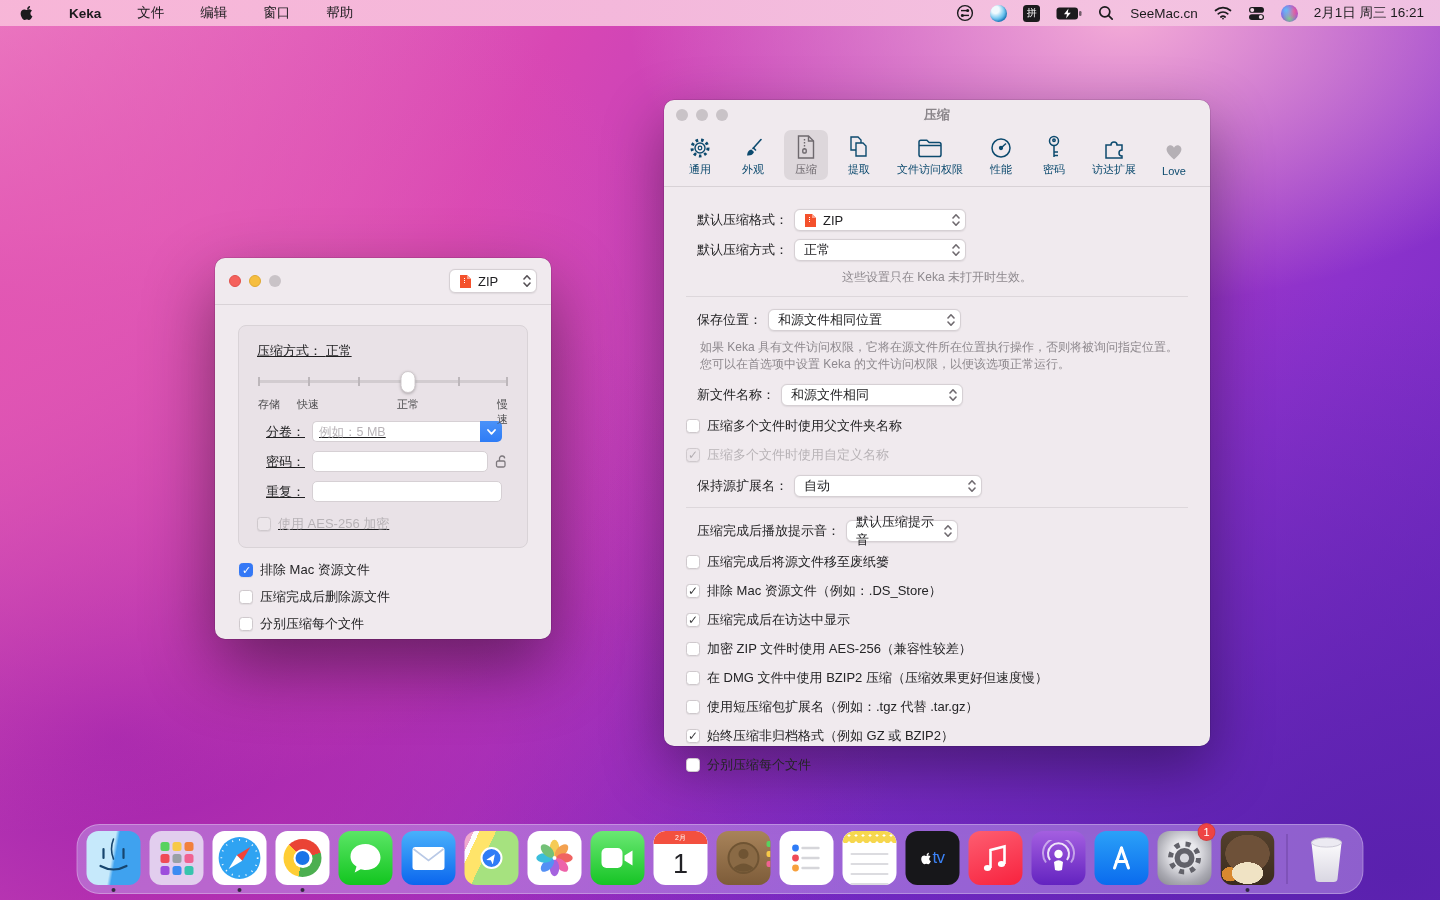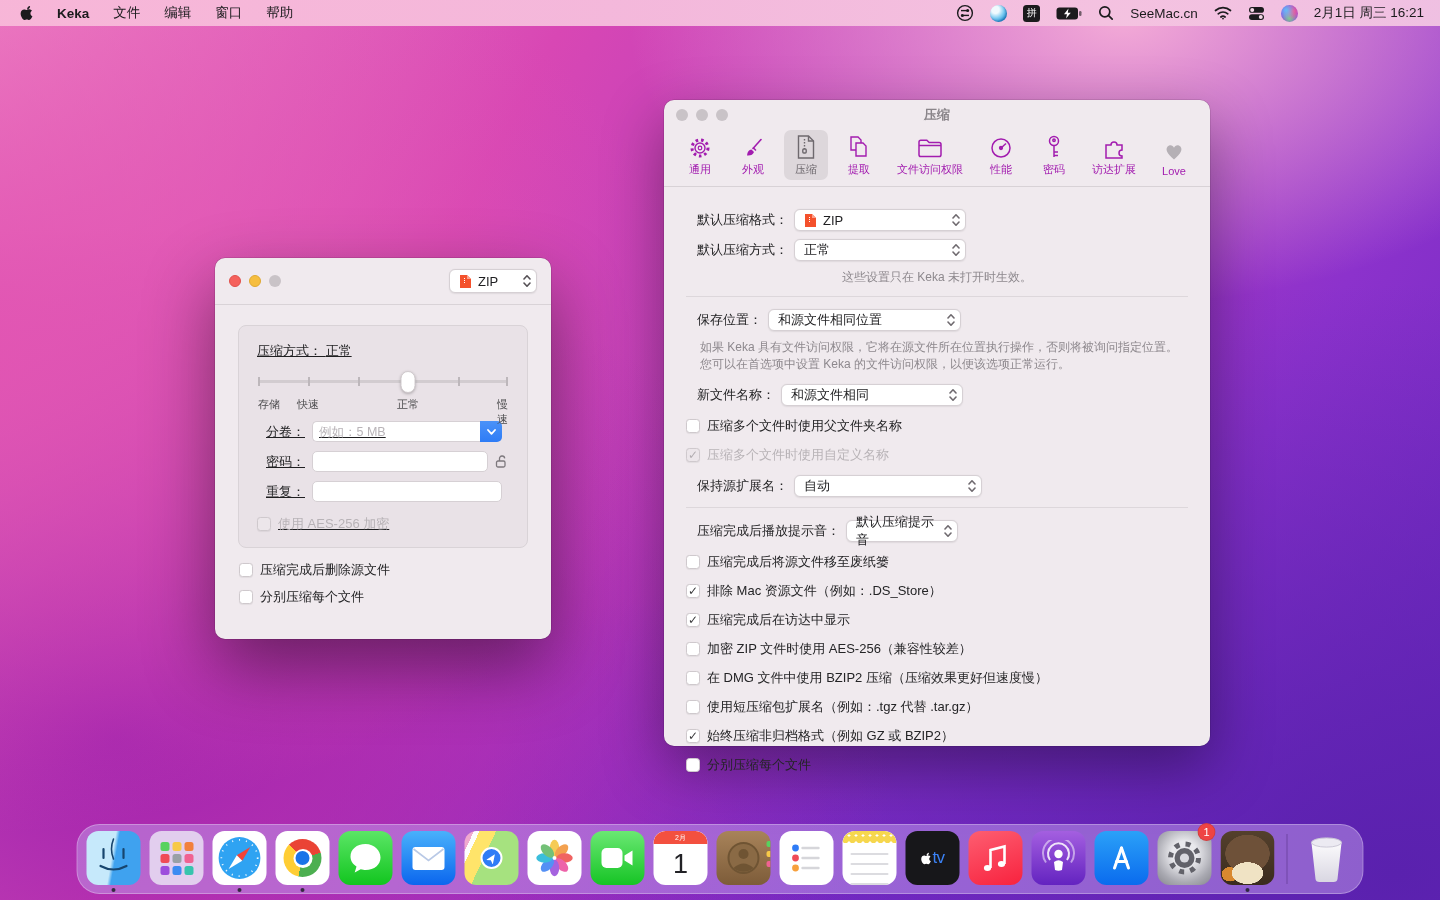--- a/index.html
+++ b/index.html
@@ -20,21 +20,21 @@
       radial-gradient(1100px 700px at 60% 110%, #7b2bd0 0%, rgba(123,43,208,0) 60%),
       linear-gradient(118deg,#ef87c6 0%,#d847b4 30%,#b23bc0 55%,#8c32cc 78%,#6b28c0 100%);
   }
   
   .menubar {
     position:absolute; top:0; left:0; right:0; height:26px;
     background:linear-gradient(90deg, rgba(248,186,217,.94), rgba(243,198,227,.94));
     display:flex; align-items:center; padding:0 16px 0 20px;
     font-size:13.5px; color:#1b1b1d;
   }
-  .menubar .left { display:flex; align-items:center; gap:24px; }
+  .menubar .left { display:flex; align-items:center; gap:36px; }
   .menubar .appname { font-weight:bold; }
   .menubar .right { margin-left:auto; display:flex; align-items:center; gap:16px; }
   .mb-ic { display:flex; align-items:center; }
   .pinyin {
     width:17px; height:17px; background:#1b1b1d; color:#fff; border-radius:3.5px;
     font-size:10px; display:flex; align-items:center; justify-content:center;
   }
   .sphere {
     width:17px; height:17px; border-radius:50%;
     background:radial-gradient(circle at 32% 28%, #f0fafe 0 22%, #7ecdf2 50%, #1287cf 85%);
@@ -61,21 +61,21 @@
   .prefs { left:664px; top:100px; width:546px; height:646px; }
   .p-titlebar { position:relative; height:28px; }
   .p-titlebar .tls { position:absolute; left:12px; top:9px; display:flex; gap:8px; }
   .p-title { text-align:center; line-height:30px; font-size:13px; font-weight:bold; color:#8a858a; }
   .p-toolbar {
     display:flex; justify-content:space-between; align-items:flex-end;
     padding:2px 14px 6px; border-bottom:1px solid #d8d2d6;
   }
   .titem {
     display:flex; flex-direction:column; align-items:center; gap:2px;
-    padding:4px 7px 3px; border-radius:7px; color:#a21caf; min-width:44px;
+    padding:4px 7px 3px; border-radius:7px; color:#0c4a6e; min-width:44px;
   }
   .titem .tlabel { font-size:11px; }
   .titem.selected { background:#ddd7db; color:#6e696e; }
   .ticon { height:26px; display:flex; align-items:flex-end; }
   .p-content { padding:14px 22px 0; font-size:13px; }
   .frow { display:flex; align-items:center; gap:6px; margin:8px 0; }
   .flabel { color:#242426;padding-left:11px; }
   .popup {
     height:22px; background:#fff; border:1px solid #d6d0d4; border-radius:6px;
     display:flex; align-items:center; gap:6px; padding:0 5px 0 9px;
@@ -563,20 +563,24 @@
         <span class="plabel">重复：</span>
         <input class="field" type="password" style="">
       </div>
       <div class="crow disabled" style="margin:13px 0 0">
         <span class="cb"></span>
         <span class="clabel">使用 AES-256 加密</span>
       </div>
     </div>
     <div class="c-checks">
       <div class="crow">
+        <span class="cb blue checked"></span>
+        <span class="clabel">排除 Mac 资源文件</span>
+      </div>
+      <div class="crow">
         <span class="cb blue"></span>
         <span class="clabel">压缩完成后删除源文件</span>
       </div>
       <div class="crow">
         <span class="cb blue"></span>
         <span class="clabel">分别压缩每个文件</span>
       </div>
     </div>
   </div>
 

